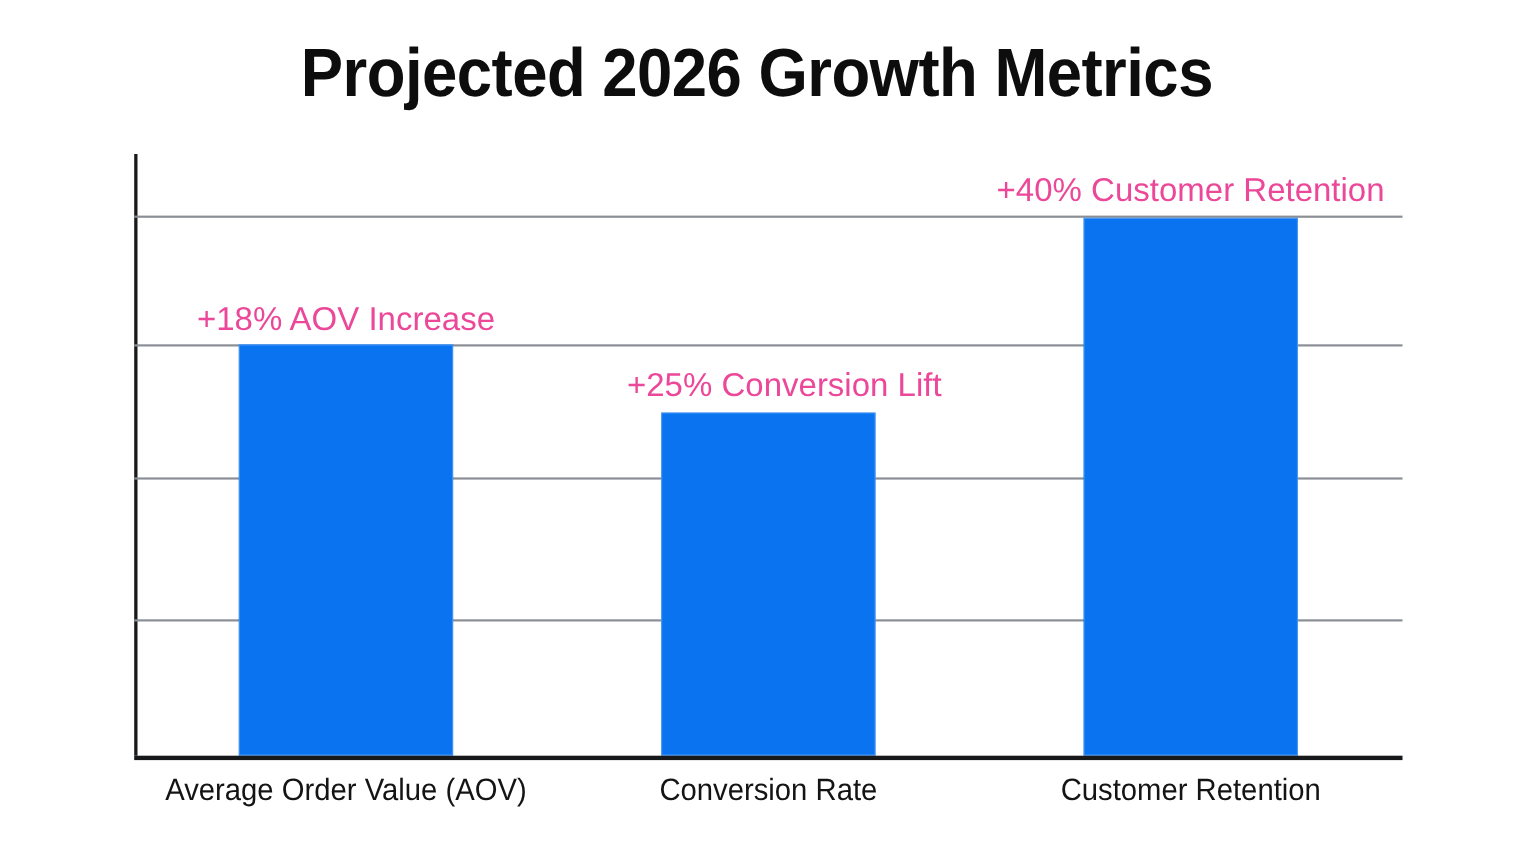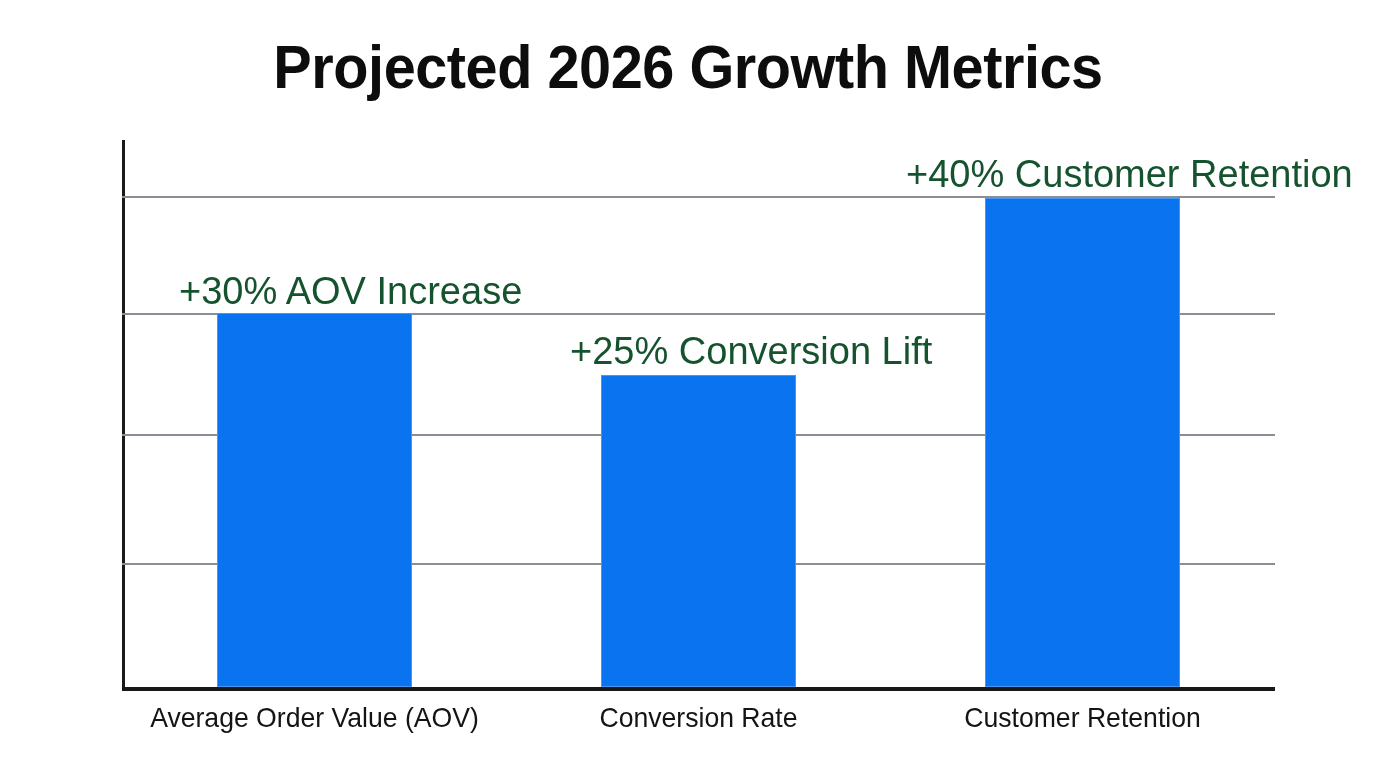--- a/index.html
+++ b/index.html
@@ -80,24 +80,24 @@
   .bar {
     position: absolute;
     width: 195px;
     background: #0a74f0;
     box-shadow: inset 0 0 0 1px rgba(120,180,250,0.55);
   }
 
   
   .value-label {
     position: absolute;
-    font-size: 38px;
+    font-size: 30px;
     line-height: 36px;
     font-weight: normal;
-    color: #14532d;
+    color: #ec4899;
     white-space: nowrap;
   }
 
   
   .category-label {
     position: absolute;
     top: 700px;
     font-family: "Liberation Sans Narrow", "Liberation Sans", sans-serif;
     font-size: 28px;
     line-height: 36px;
@@ -124,21 +124,21 @@
     <div class="gridline" style="top:294px;"></div>
     <div class="gridline" style="top:423px;"></div>
 
     <div class="bar" style="left:95px;  top:173px; height:374px;"></div>
     <div class="bar" style="left:479px; top:235px; height:312px;"></div>
     <div class="bar" style="left:863px; top:58px;  height:489px;"></div>
 
     <div class="x-axis-line"></div>
   </div>
 
-  <div class="value-label" style="left:179px; top:273px;">+30% AOV Increase</div>
+  <div class="value-label" style="left:179px; top:273px;">+18% AOV Increase</div>
 
   <div class="value-label" style="left:554px; top:333px;margin-left:16px;">+25% Conversion Lift</div>
 
   <div class="value-label" style="left:906px; top:156px;">+40% Customer Retention</div>
 
   <div class="category-label" style="left:120px; width:389px;">Average Order Value (AOV)</div>
 
   <div class="category-label" style="left:504px; width:389px;">Conversion Rate</div>
 
   <div class="category-label" style="left:888px; width:389px;">Customer Retention</div>

